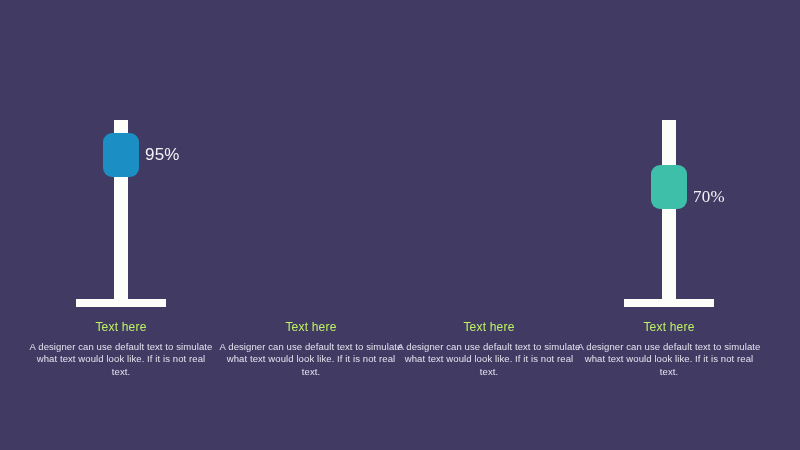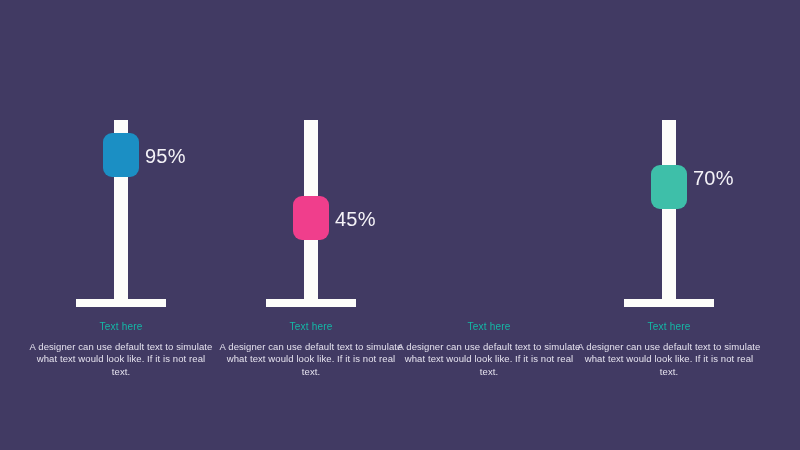--- a/index.html
+++ b/index.html
@@ -75,38 +75,38 @@
     width: 36px;
     height: 44px;
     border-radius: 9px;
   }
 
   .pct {
     position: absolute;
     left: 124px;
     width: 74px;
     color: #f4f2f7;
-    font-size: 20px;
+    font-size: 17px;
     line-height: 1;
     letter-spacing: 0.2px;
     text-align: left;
     white-space: nowrap;
   }
 
   
   .caption {
     position: absolute;
     left: 0;
     top: 318px;
     width: 200px;
     text-align: center;
   }
   .caption-title {
-    color: #14b8a6;
-    font-size: 10px;
+    color: #bef264;
+    font-size: 12px;
     line-height: 18px;
     letter-spacing: 0.2px;
   }
   .caption-body {
     margin-top: 5px;
     color: #e6e3ef;
     font-size: 9.5px;
     line-height: 12.4px;
     letter-spacing: 0.1px;
     padding: 0 6px;
@@ -126,45 +126,39 @@
         <div class="handle" style="background: rgb(27, 143, 196); top: 13.3px;"></div>
         <div class="pct" style="top: 26.3px;">95%</div>
       </div>
       <div class="caption">
         <div class="caption-title">Text here</div>
         <div class="caption-body">A designer can use default text to simulate what text would look like. If it is not real text.</div>
       </div>
     </div>
 
     <div class="col c1">
-      <div class="gauge">
-        <div class="track"></div>
-        <div class="base"></div>
-        <div class="handle" style="background: rgb(240, 62, 140); top: 75.8px;"></div>
-        <div class="pct" style="top: 88.8px;">45%</div>
-      </div>
       <div class="caption">
         <div class="caption-title">Text here</div>
         <div class="caption-body">A designer can use default text to simulate what text would look like. If it is not real text.</div>
       </div>
     </div>
 
     <div class="col c2">
       <div class="caption">
         <div class="caption-title">Text here</div>
         <div class="caption-body">A designer can use default text to simulate what text would look like. If it is not real text.</div>
       </div>
     </div>
 
     <div class="col c3">
       <div class="gauge">
         <div class="track"></div>
         <div class="base"></div>
         <div class="handle" style="background: rgb(62, 191, 169); top: 44.5px;"></div>
-        <div class="pct" style="top: 48px;">70%</div>
+        <div class="pct" style="top: 68px; font-family: Liberation Serif, serif;">70%</div>
       </div>
       <div class="caption">
         <div class="caption-title">Text here</div>
         <div class="caption-body">A designer can use default text to simulate what text would look like. If it is not real text.</div>
       </div>
     </div>
 
   </div>
 </div>
 

